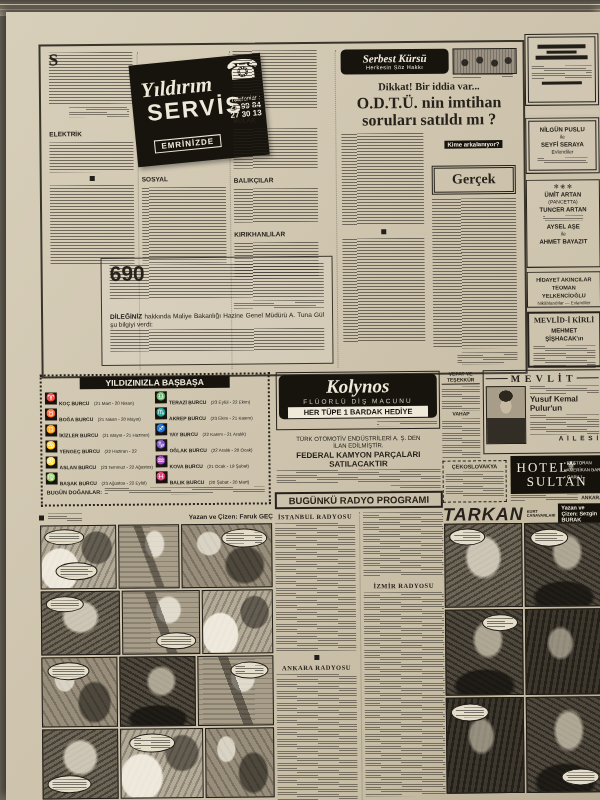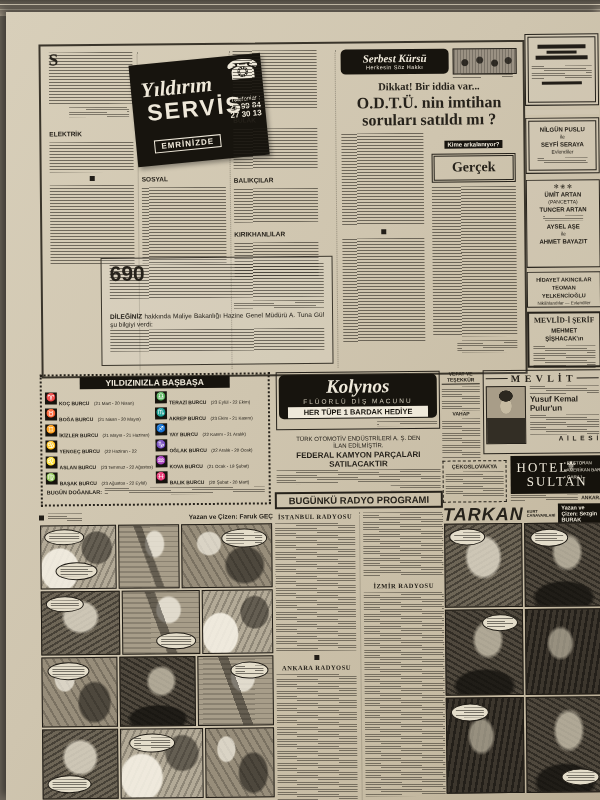--- a/index.html
+++ b/index.html
@@ -186,21 +186,21 @@
         </div>
 
         <div class="col" style="left:0;top:86px;width:82px;height:232px">
           <div class="gk" style="height:92px"></div>
           <div class="sqb"></div>
           <div class="gk" style="height:104px;margin-top:3px"></div>
         </div>
 
         <div class="col" style="left:90px;top:86px;width:84px;height:232px">
           <div style="text-align:center"><span class="klabel">Kime arkalanıyor?</span></div>
-          <div class="gercek" style="margin-top:3px">Gerçek</div>
+          <div class="gercek" style="margin-top:15px">Gerçek</div>
           <div class="gk" style="height:150px;margin-top:4px"></div>
           <div class="gks" style="height:12px;width:60px;margin:4px 0 0 auto"></div>
         </div>
       </div>
     </div>
 
     <div class="rail">
       <div class="bx dbl" style="top:24px;height:72px;padding:8px 6px">
         <div class="cbar" style="width:48px;height:4px"></div>
         <div class="cbar" style="width:30px;height:3px"></div>
@@ -225,21 +225,21 @@
         <div class="rl">AYSEL AŞE</div>
         <div class="rs">ile</div>
         <div class="rl">AHMET BAYAZIT</div>
       </div>
       <div class="bx" style="top:262px;height:36px;border:1px solid #26221b;padding:3px 3px">
         <div class="rl" style="font-size:5.5px">HİDAYET AKINCILAR</div>
         <div class="rl" style="font-size:5.5px">TEOMAN YELKENCİOĞLU</div>
         <div class="rs" style="font-size:4.5px">Nikâhlandılar — Evlendiler</div>
       </div>
       <div class="bx" style="top:302px;height:56px;border:2px solid #26221b;padding:3px 4px">
-        <div class="rl" style="font-size:7.5px;font-family:'Liberation Serif',serif">MEVLİD-İ ŞERİF</div>
+        <div class="rl" style="font-size:7.5px;font-family:'Liberation Serif',serif">MEVLİD-İ KİRLİ</div>
         <div class="rl" style="font-size:6px;margin-top:2px">MEHMET ŞİŞHACAK'ın</div>
         <div class="gks" style="height:24px;margin-top:3px"></div>
       </div>
     </div>
 
     <div class="astro">
       <div class="hd">YILDIZINIZLA BAŞBAŞA</div>
       <div class="hgrid">
         <div class="hrow">
               <span class="zic">♈</span>

